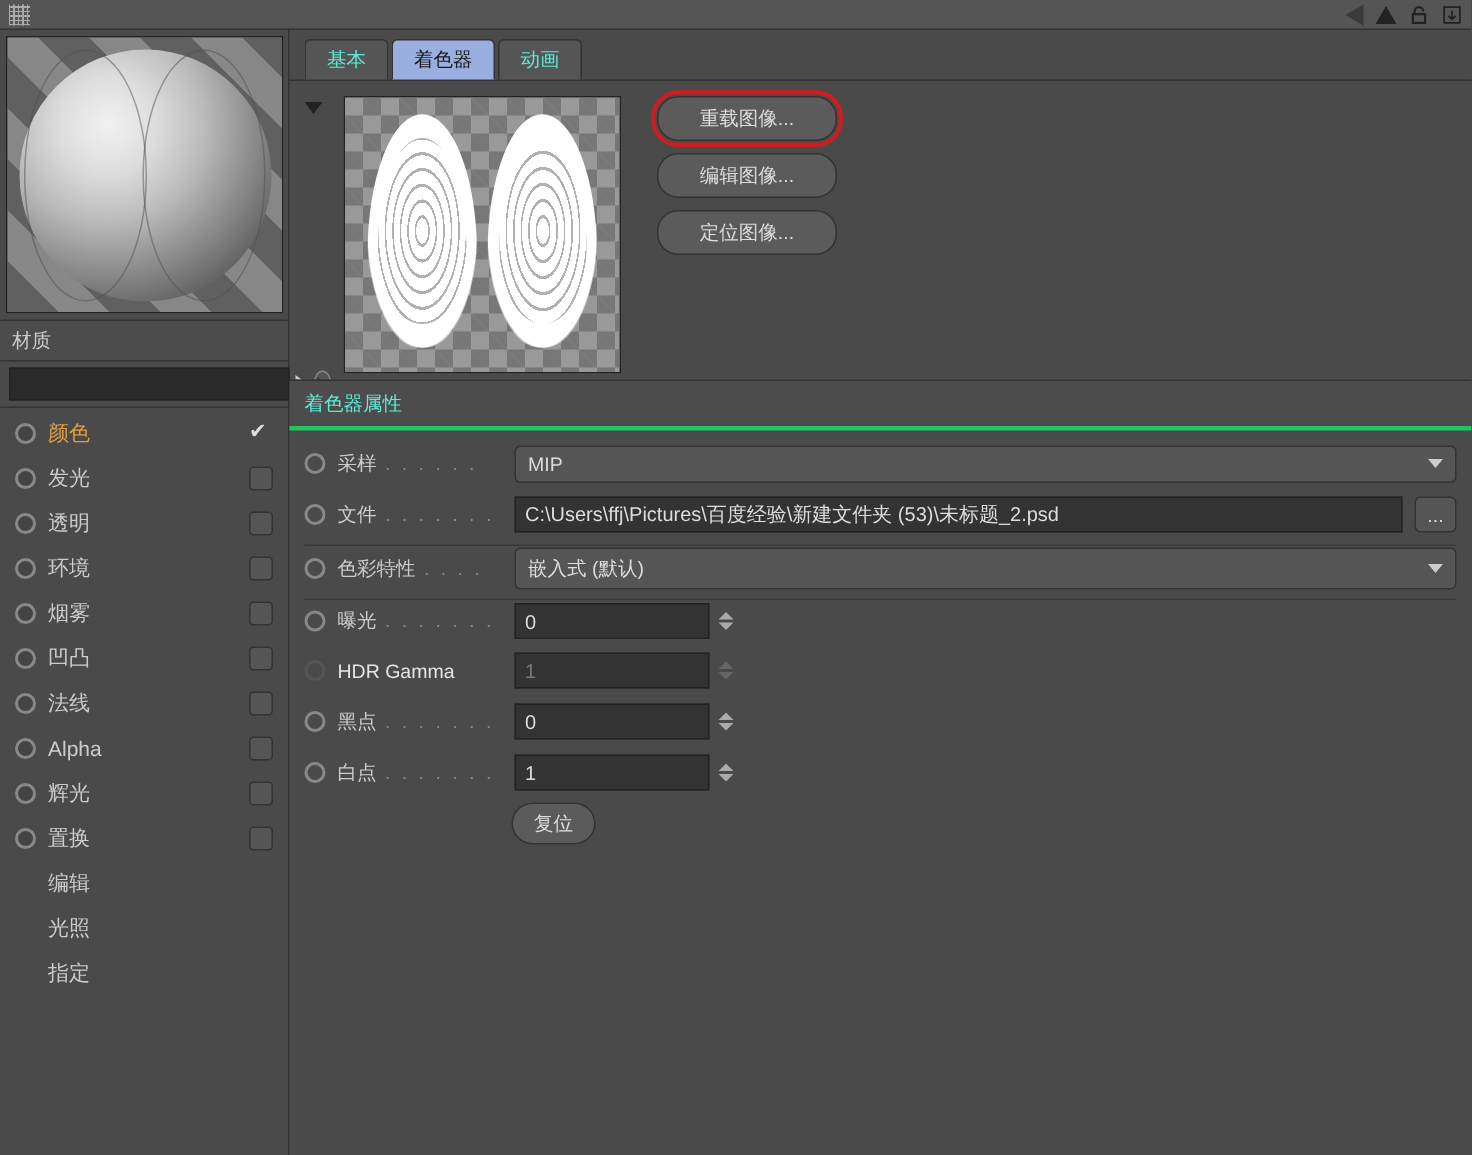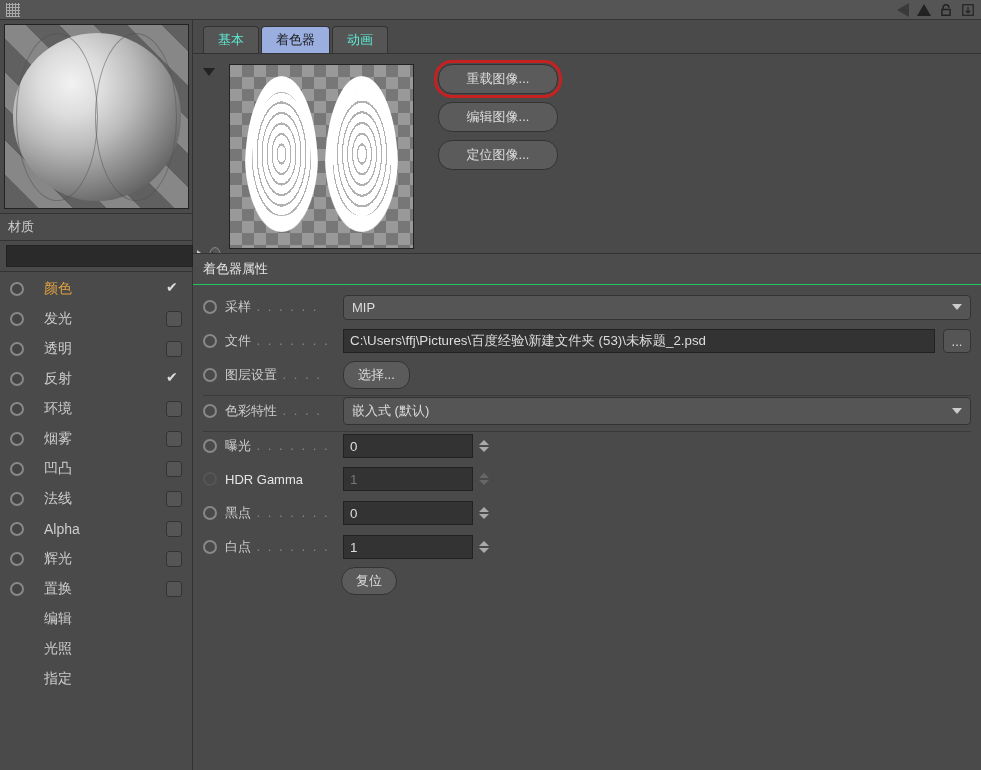--- a/index.html
+++ b/index.html
@@ -101,21 +101,21 @@
   border: 1px solid #888;
   border-radius: 50%;
   display: flex; align-items: center; justify-content: center;
   background: #555;
 }
 .cursor-icon svg { width: 10px; height: 10px; }
 
 .chan-list { padding: 2px 4px; overflow: auto; }
 .chan-row {
   display: flex; align-items: center;
-  gap: 20px;
+  gap: 8px;
   padding: 4px 6px;
   height: 30px;
 }
 .chan-radio {
   width: 14px; height: 14px;
   border: 2px solid #888;
   border-radius: 50%;
   background: #444;
 }
 .chan-label { flex: 1; color: #ccc; font-size: 14px; }
@@ -203,22 +203,22 @@
   border-radius: 14px;
   color: #ddd;
   text-align: center;
   cursor: pointer;
 }
 .pill-btn.highlighted { outline: 3px solid #c62020; outline-offset: 1px; }
 .prop-header {
   padding: 6px 10px;
   background: #4c4c4c;
   border-top: 1px solid #333;
-  border-bottom: 1px solid #22c55e;
-  color: #e5e5e5;
+  border-bottom: 3px solid #22c55e;
+  color: #5eead4;
 }
 .prop-rows { padding: 8px 10px; }
 .prop-row {
   display: flex; align-items: center;
   gap: 8px;
   margin-bottom: 6px;
   min-height: 28px;
 }
 .prop-row.sep { border-top: 1px solid #3a3a3a; padding-top: 1px; margin-top: 6px; }
 .prop-radio {
@@ -341,25 +341,20 @@
           <div class="chan-label">发光</div>
           <div class="chan-check off"></div>
         </div>
         <div class="chan-row">
           <div class="chan-radio"></div>
           <div class="chan-label">透明</div>
           <div class="chan-check off"></div>
         </div>
         <div class="chan-row">
           <div class="chan-radio"></div>
-          <div class="chan-label">反射</div>
-          <div class="chan-check on"></div>
-        </div>
-        <div class="chan-row">
-          <div class="chan-radio"></div>
           <div class="chan-label">环境</div>
           <div class="chan-check off"></div>
         </div>
         <div class="chan-row">
           <div class="chan-radio"></div>
           <div class="chan-label">烟雾</div>
           <div class="chan-check off"></div>
         </div>
         <div class="chan-row">
           <div class="chan-radio"></div>
@@ -432,25 +427,20 @@
         </div>
       </div>
 
       <div class="prop-row">
         <div class="prop-radio"></div>
         <div class="prop-label"><span>文件</span><span class="dotted"> . . . . . . .</span></div>
         <input class="file-input" value="C:\Users\ffj\Pictures\百度经验\新建文件夹 (53)\未标题_2.psd" style="">
         <div class="file-btn">...</div>
       </div>
 
-      <div class="prop-row">
-        <div class="prop-radio"></div>
-        <div class="prop-label"><span>图层设置</span><span class="dotted"> . . . .</span></div>
-        <div class="small-btn">选择...</div>
-      </div>
 
       <div class="prop-row sep">
         <div class="prop-radio"></div>
         <div class="prop-label"><span>色彩特性</span><span class="dotted"> . . . .</span></div>
         <div class="dropdown">
           <span>嵌入式 (默认)</span>
           <span class="arr"></span>
         </div>
       </div>
 

